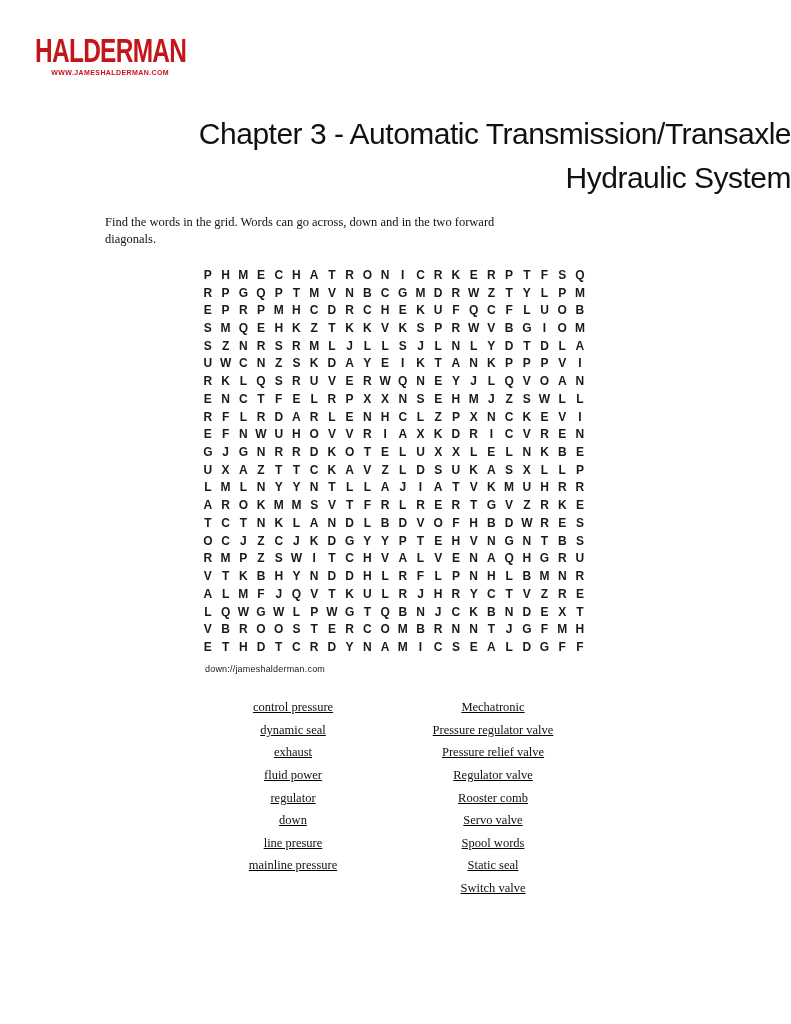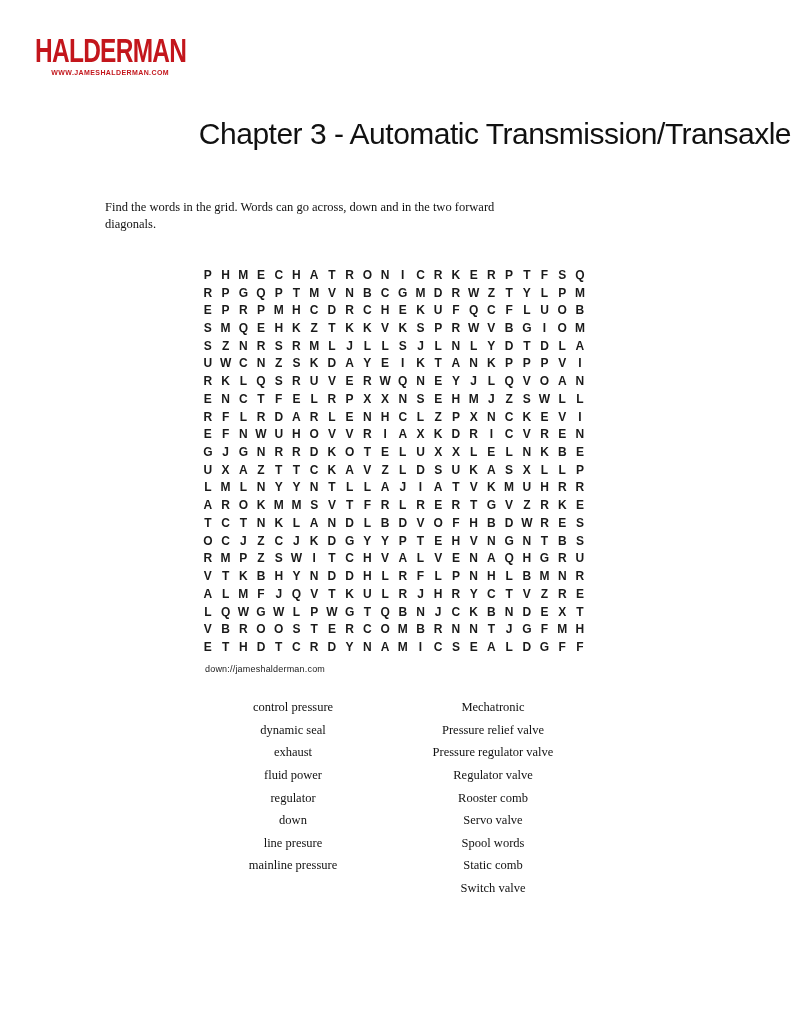--- a/index.html
+++ b/index.html
@@ -42,21 +42,21 @@
     text-align: right;
     color: #111;
     font-size: 30px;
     letter-spacing: -0.5px;
     line-height: 44px;
   }
 
   
   .instructions {
     position: absolute;
-    left: 105px; top: 199px;
+    left: 105px; top: 214px;
     font-family: "Liberation Serif", serif;
     font-size: 12.5px;
     color: #111;
     line-height: 17px;
   }
 
   
   .grid {
     position: absolute;
     left: 199px; top: 266px;
@@ -79,20 +79,21 @@
     font-size: 9px;
     color: #222;
     letter-spacing: 0.2px;
   }
 
   
   .word-col {
     position: absolute;
     top: 700px;
     width: 240px;
+    text-decoration: underline;
   }
   .word-col.left { left: 173px; }
   .word-col.right { left: 373px; }
   .word-col div {
     height: 22.65px;
     text-align: center;
     font-family: "Liberation Serif", serif;
     font-size: 12.5px;
     color: #111;
   }
@@ -102,20 +103,21 @@
 
 <div class="page">
 
   <div class="logo">
     <div class="logo-brand" style="color: rgb(195, 22, 28);">HALDERMAN</div>
     <div class="logo-url" style="color: rgb(195, 22, 28);">WWW.JAMESHALDERMAN.COM</div>
   </div>
 
   <div class="title">
     <div>Chapter 3 - Automatic Transmission/Transaxle</div>
+    <div>Hydraulic System</div>
   </div>
 
   <div class="instructions">
     <div>Find the words in the grid. Words can go across, down and in the two forward</div>
     <div>diagonals.</div>
   </div>
 
   <div class="grid">
       <span>P</span>
       <span>H</span>
@@ -610,23 +612,23 @@
       <div>dynamic seal</div>
       <div>exhaust</div>
       <div>fluid power</div>
       <div>regulator</div>
       <div>down</div>
       <div>line presure</div>
       <div>mainline pressure</div>
     </div>
   <div class="word-col right">
       <div>Mechatronic</div>
+      <div>Pressure regulator valve</div>
       <div>Pressure relief valve</div>
-      <div>Pressure regulator valve</div>
       <div>Regulator valve</div>
       <div>Rooster comb</div>
       <div>Servo valve</div>
       <div>Spool words</div>
-      <div>Static comb</div>
+      <div>Static seal</div>
       <div>Switch valve</div>
     </div>
 
 </div>
 
 </body></html>

